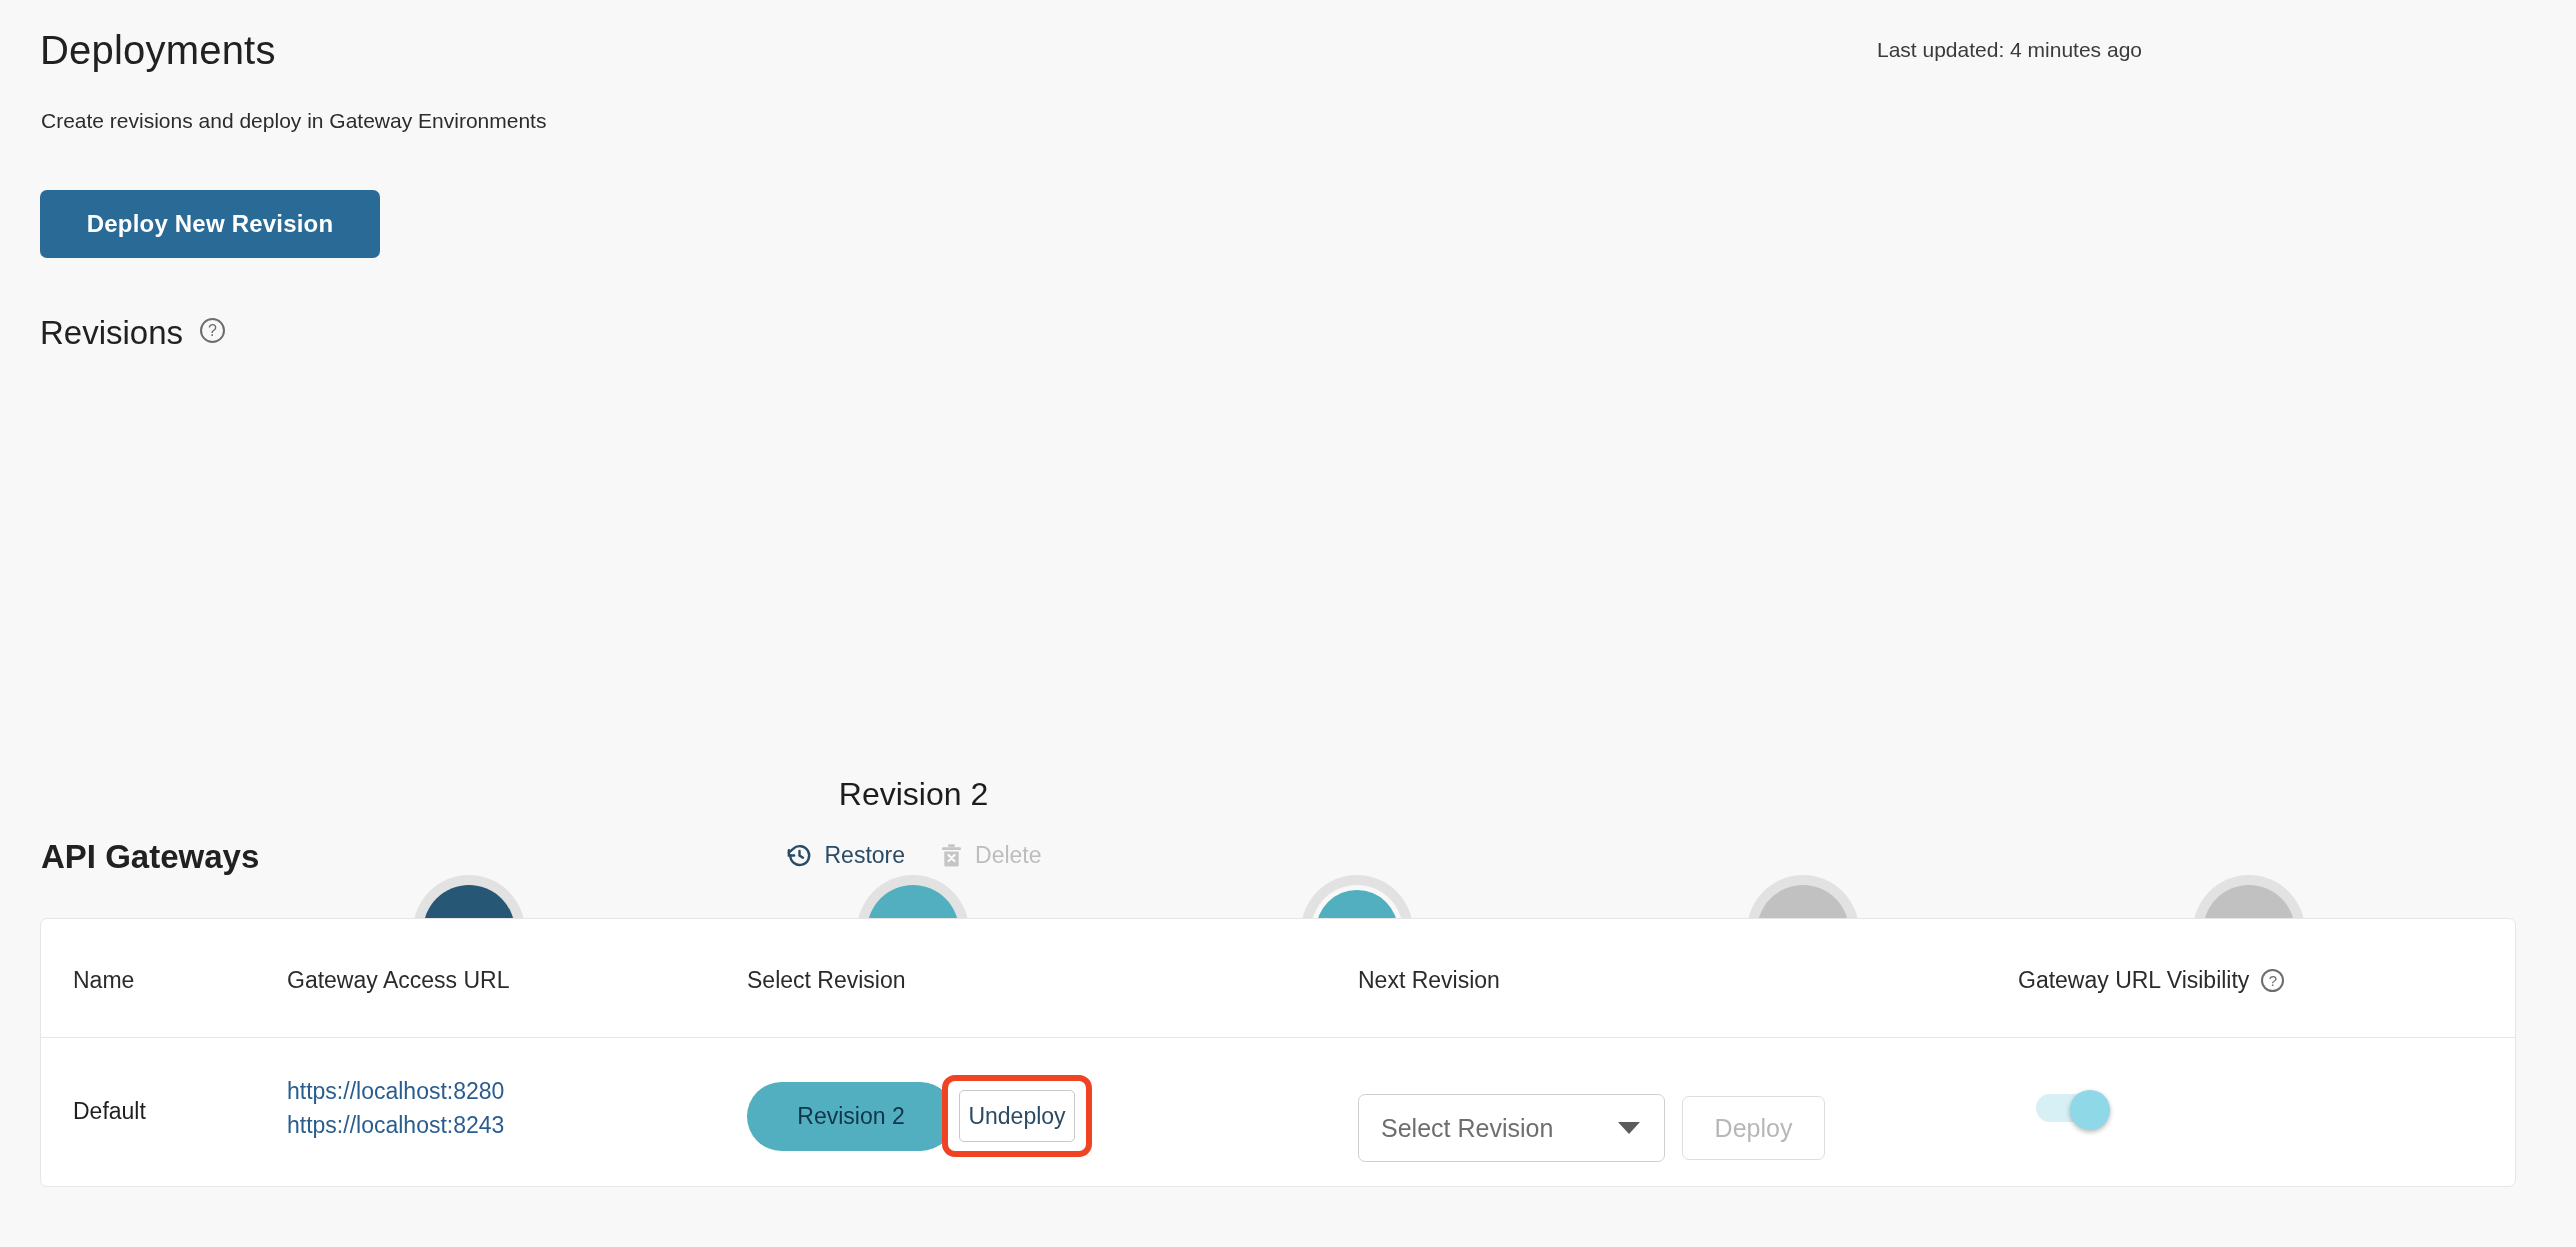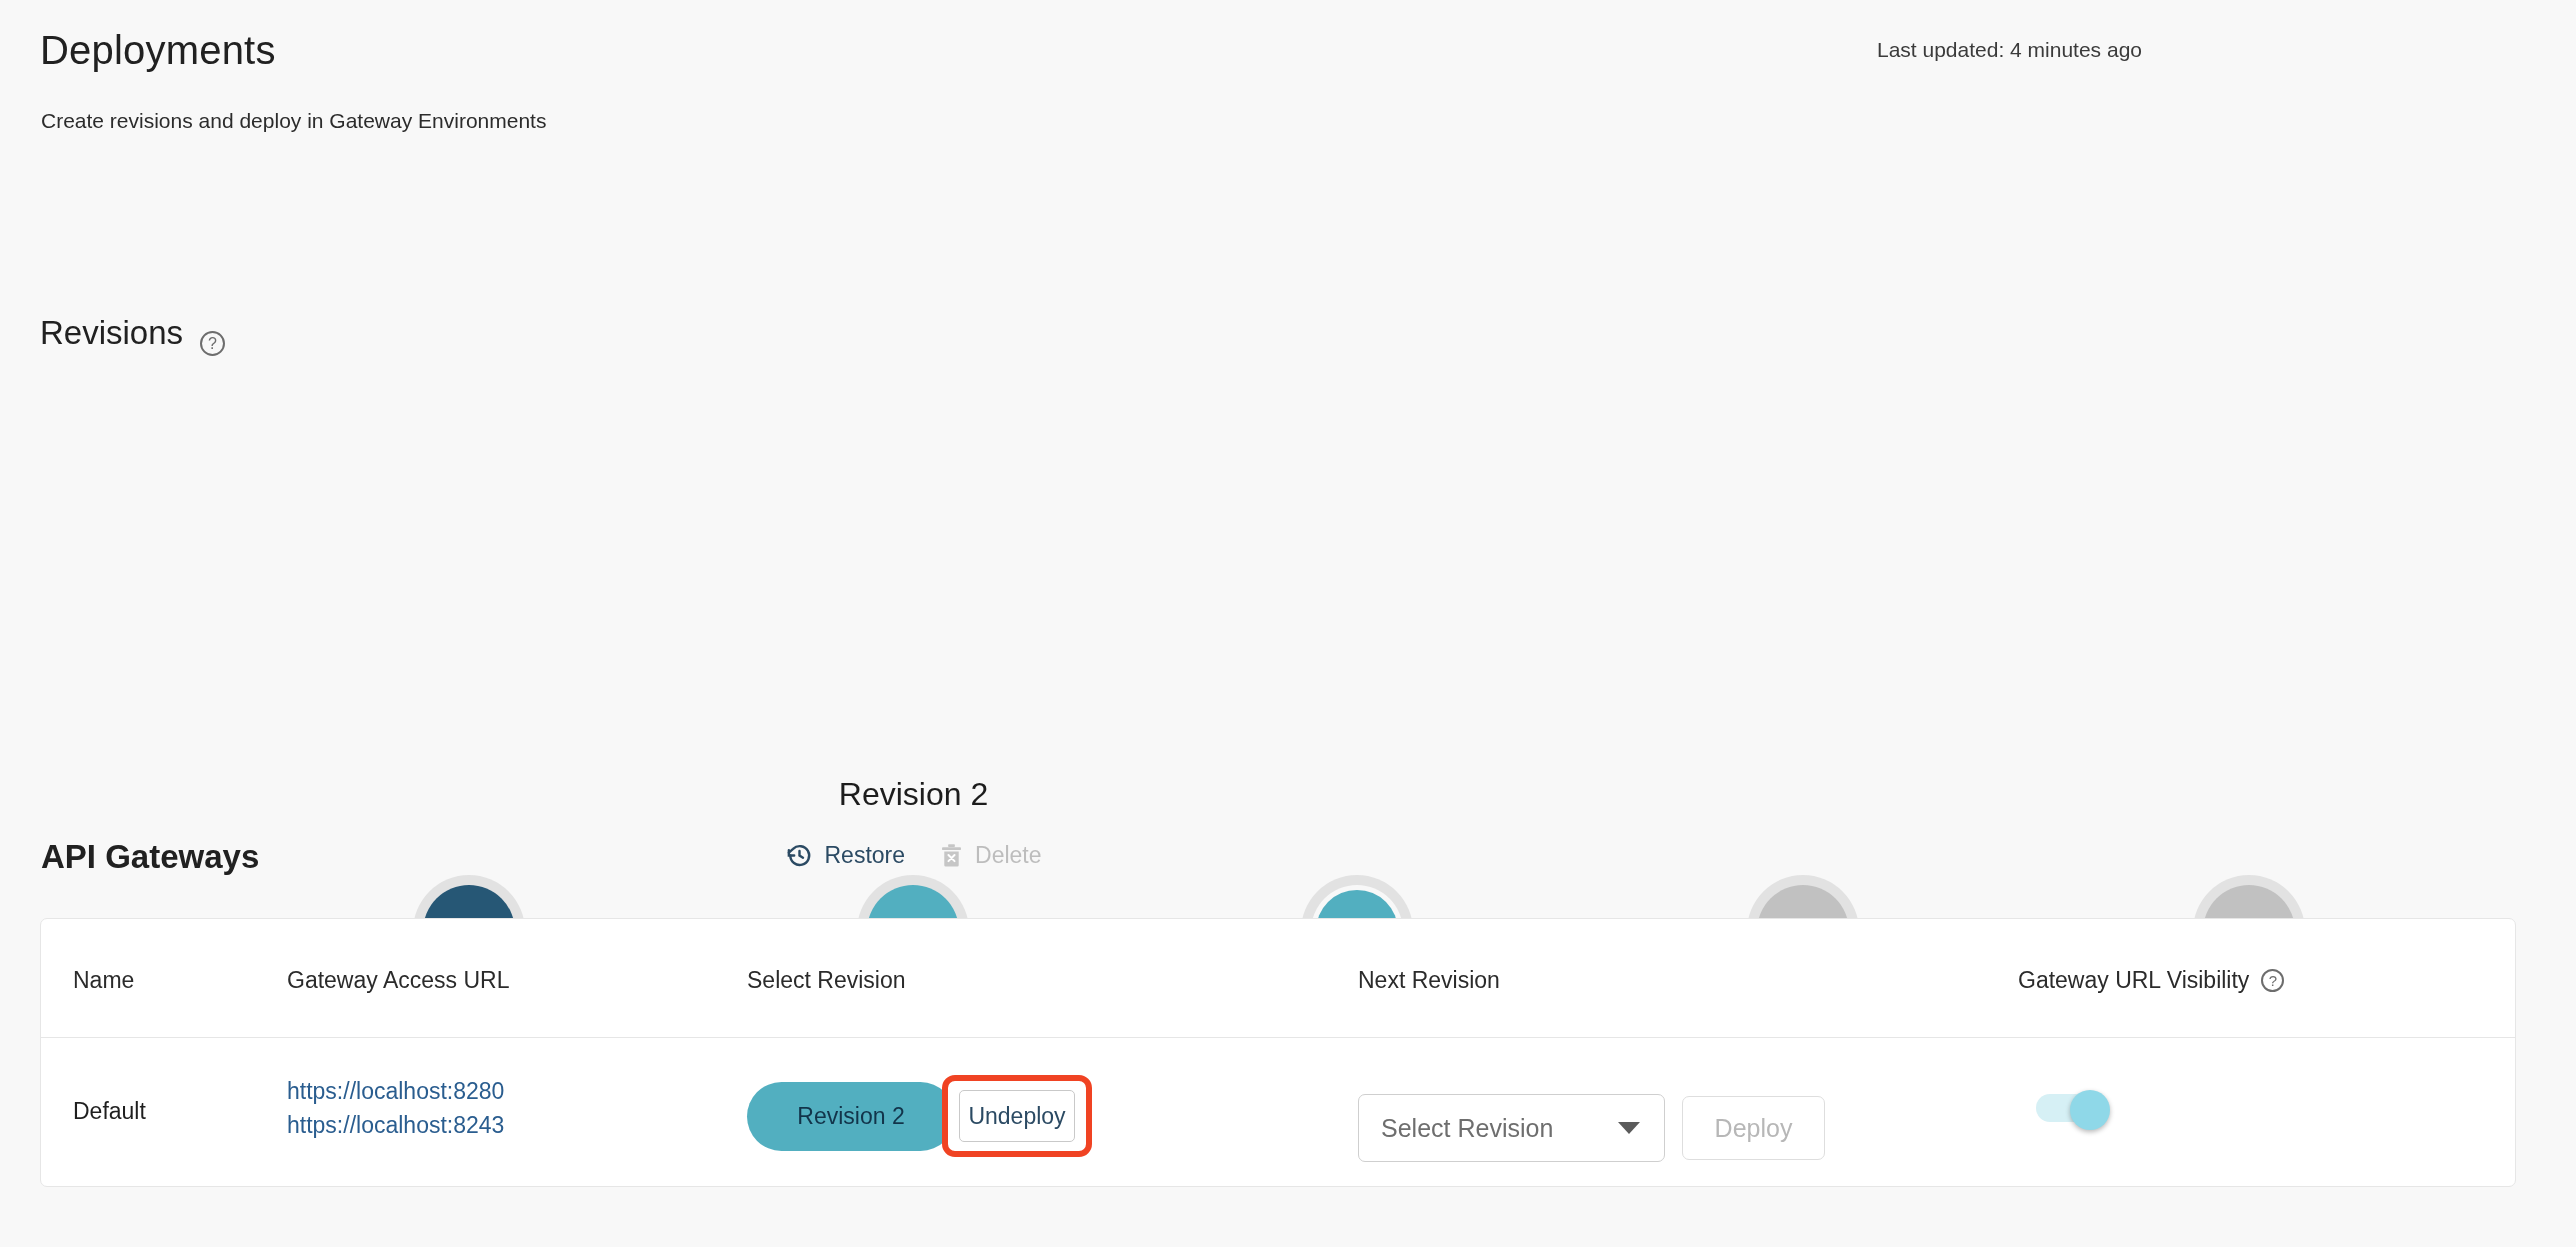--- a/index.html
+++ b/index.html
@@ -34,21 +34,21 @@
     background: #2a6a96; color: #ffffff;
     border: none; border-radius: 7px;
     font-family: "Liberation Sans", sans-serif;
     font-size: 24px; font-weight: 700;
     cursor: pointer; letter-spacing: 0.2px;
   }
 
   
   .revisions-head {
     position: absolute; left: 40px; top: 314px;
-    display: flex; align-items: flex-end; gap: 17px;
+    display: flex; align-items: flex-start; gap: 17px;
   }
   .revisions-title { font-size: 33px; font-weight: 400; color: #212121; }
   .help-circle {
     width: 25px; height: 25px; border-radius: 50%;
     border: 2px solid #6d6d6d; color: #6d6d6d;
     font-size: 16px; line-height: 21px; text-align: center;
     cursor: pointer; font-family: "Liberation Sans", sans-serif;
     position: relative; top: 4px;
   }
 
@@ -208,20 +208,21 @@
 </style>
 </head>
 <body>
 
 <div class="page">
 
   <div class="page-title">Deployments</div>
   <div class="last-updated">Last updated: 4 minutes ago</div>
   <div class="page-subtitle">Create revisions and deploy in Gateway Environments</div>
 
+  <button class="deploy-new-btn">Deploy New Revision</button>
 
   <div class="revisions-head">
     <span class="revisions-title">Revisions</span>
     <span class="help-circle">?</span>
   </div>
 
   <div class="timeline-wrap">
     <div class="tl-line"></div>
     <div class="tl-startdot"></div>
 

